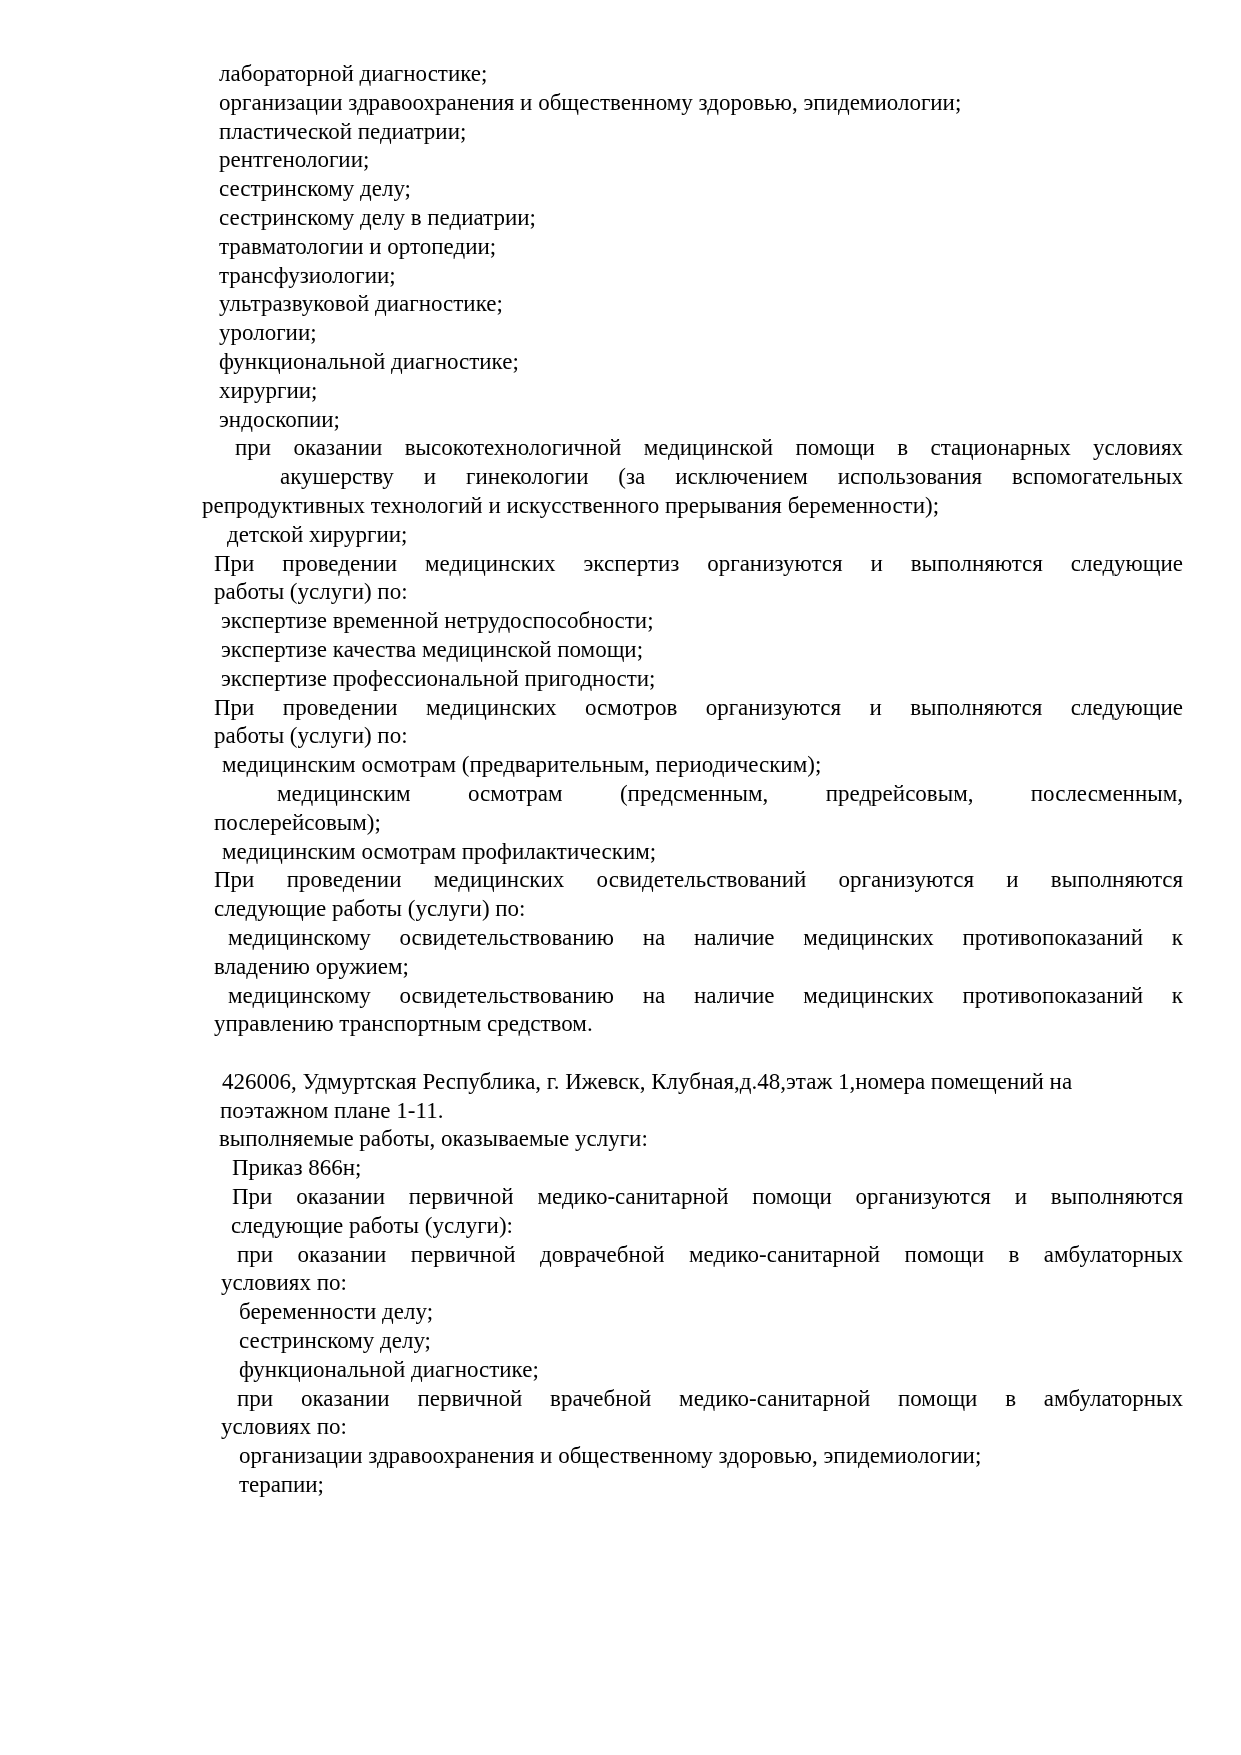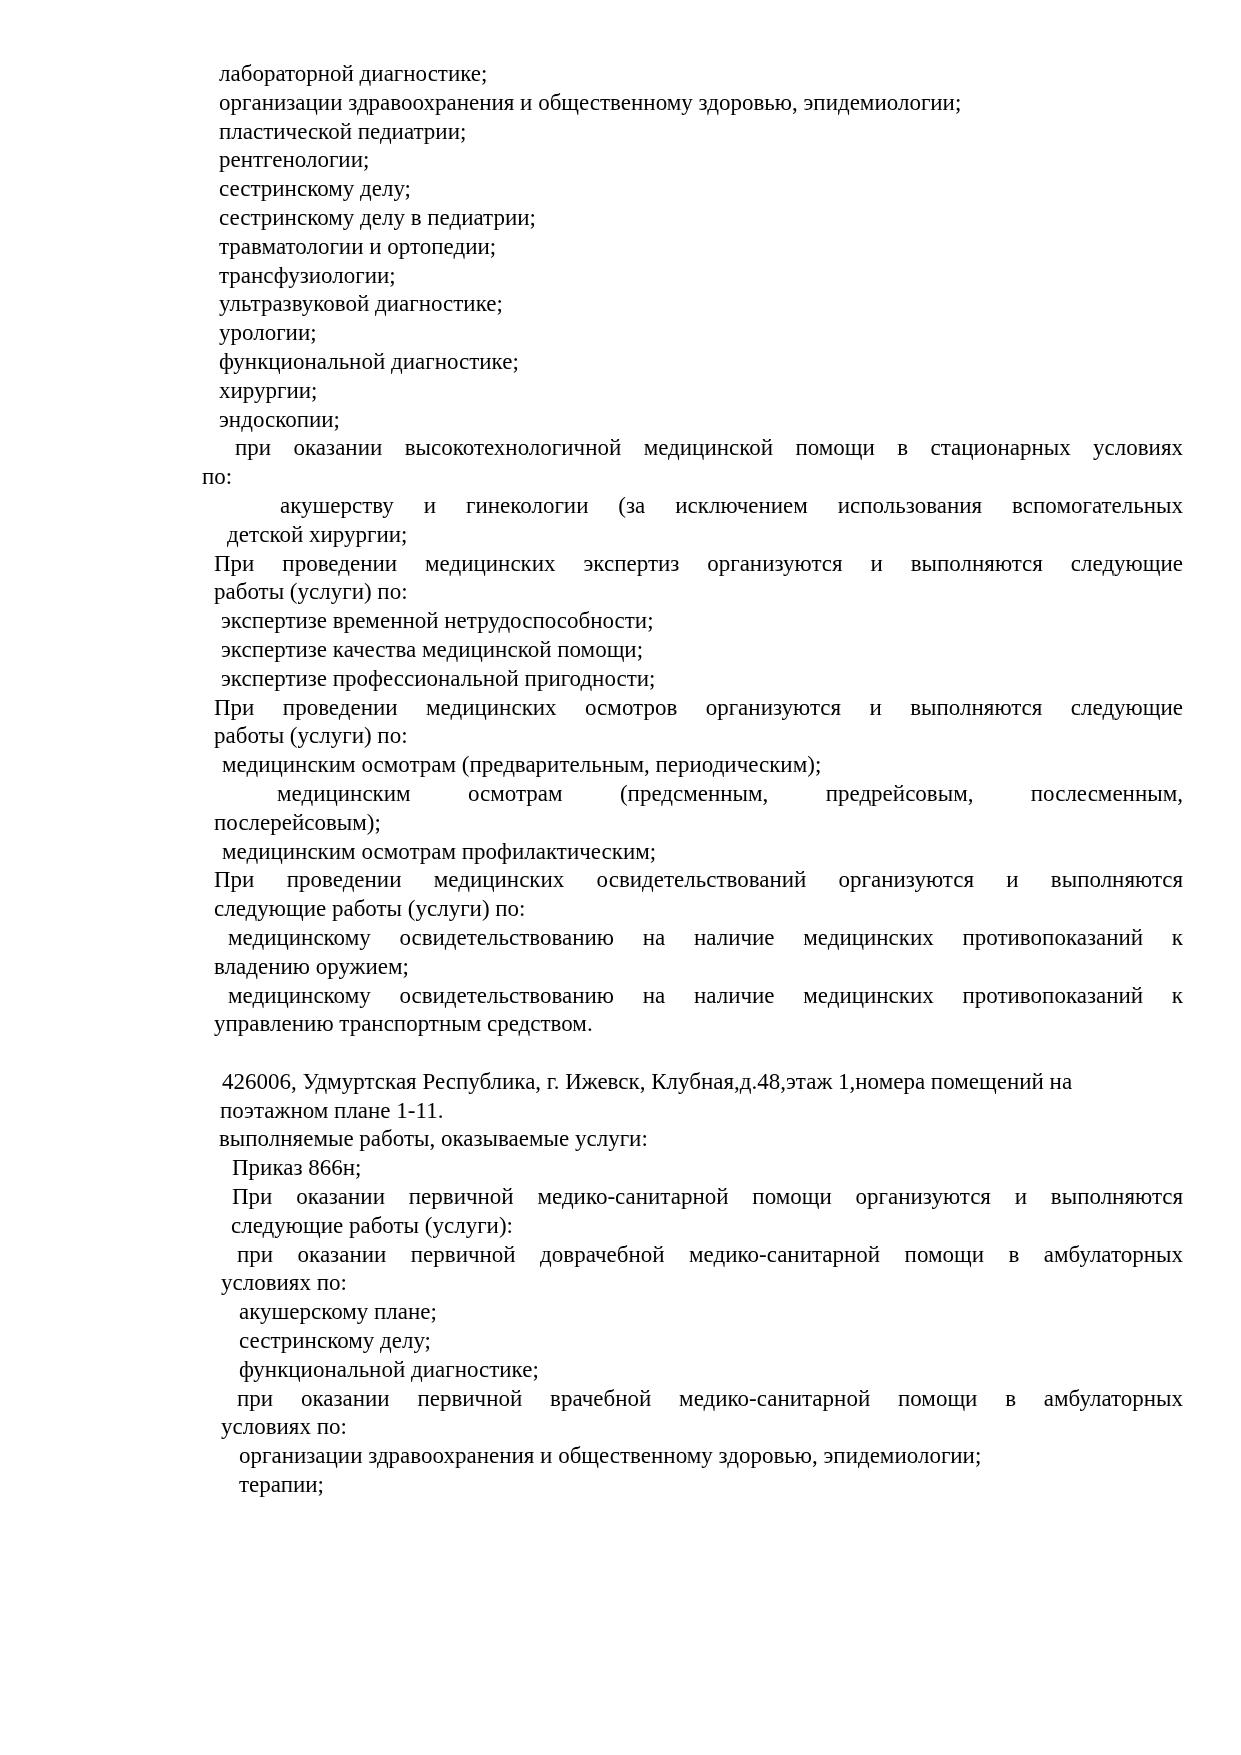--- a/index.html
+++ b/index.html
@@ -46,22 +46,22 @@
       <div class="line" style="margin-left: 219px;">сестринскому делу;</div>
       <div class="line" style="margin-left: 219px;">сестринскому делу в педиатрии;</div>
       <div class="line" style="margin-left: 219px;">травматологии и ортопедии;</div>
       <div class="line" style="margin-left: 219px;">трансфузиологии;</div>
       <div class="line" style="margin-left: 219px;">ультразвуковой диагностике;</div>
       <div class="line" style="margin-left: 219px;">урологии;</div>
       <div class="line" style="margin-left: 219px;">функциональной диагностике;</div>
       <div class="line" style="margin-left: 219px;">хирургии;</div>
       <div class="line" style="margin-left: 219px;">эндоскопии;</div>
       <div class="line stretch" style="margin-left: 235px; width: 948px;">при оказании высокотехнологичной медицинской помощи в стационарных условиях</div>
-      <div class="line" style="margin-left: 202px;">по:</div>
       <div class="line stretch" style="margin-left: 280px; width: 903px;">акушерству и гинекологии (за исключением использования вспомогательных</div>
+      <div class="line" style="margin-left: 202px;">репродуктивных технологий и искусственного прерывания беременности);</div>
       <div class="line" style="margin-left: 227px;">детской хирургии;</div>
       <div class="line stretch" style="margin-left: 214px; width: 969px;">При проведении медицинских экспертиз организуются и выполняются следующие</div>
       <div class="line" style="margin-left: 214px;">работы (услуги) по:</div>
       <div class="line" style="margin-left: 221px;">экспертизе временной нетрудоспособности;</div>
       <div class="line" style="margin-left: 221px;">экспертизе качества медицинской помощи;</div>
       <div class="line" style="margin-left: 221px;">экспертизе профессиональной пригодности;</div>
       <div class="line stretch" style="margin-left: 214px; width: 969px;">При проведении медицинских осмотров организуются и выполняются следующие</div>
       <div class="line" style="margin-left: 214px;">работы (услуги) по:</div>
       <div class="line" style="margin-left: 222px;">медицинским осмотрам (предварительным, периодическим);</div>
       <div class="line stretch" style="margin-left: 277px; width: 906px;">медицинским осмотрам (предсменным, предрейсовым, послесменным,</div>
@@ -74,21 +74,21 @@
       <div class="line stretch" style="margin-left: 228px; width: 955px;">медицинскому освидетельствованию на наличие медицинских противопоказаний к</div>
       <div class="line" style="margin-left: 214px;">управлению транспортным средством.</div>
       <div class="line gap" style="margin-left: 222px;">426006, Удмуртская Республика, г. Ижевск, Клубная,д.48,этаж 1,номера помещений на</div>
       <div class="line" style="margin-left: 220px;">поэтажном плане 1-11.</div>
       <div class="line" style="margin-left: 219px;">выполняемые работы, оказываемые услуги:</div>
       <div class="line" style="margin-left: 232px;">Приказ 866н;</div>
       <div class="line stretch" style="margin-left: 232px; width: 951px;">При оказании первичной медико-санитарной помощи организуются и выполняются</div>
       <div class="line" style="margin-left: 231px;">следующие работы (услуги):</div>
       <div class="line stretch" style="margin-left: 237px; width: 946px;">при оказании первичной доврачебной медико-санитарной помощи в амбулаторных</div>
       <div class="line" style="margin-left: 221px;">условиях по:</div>
-      <div class="line" style="margin-left: 239px;">акушерскому плане;</div>
+      <div class="line" style="margin-left: 239px;">беременности делу;</div>
       <div class="line" style="margin-left: 239px;">сестринскому делу;</div>
       <div class="line" style="margin-left: 239px;">функциональной диагностике;</div>
       <div class="line stretch" style="margin-left: 237px; width: 946px;">при оказании первичной врачебной медико-санитарной помощи в амбулаторных</div>
       <div class="line" style="margin-left: 221px;">условиях по:</div>
       <div class="line" style="margin-left: 239px;">организации здравоохранения и общественному здоровью, эпидемиологии;</div>
       <div class="line" style="margin-left: 239px;">терапии;</div>
     </div>
 </div>
 
 </body></html>

